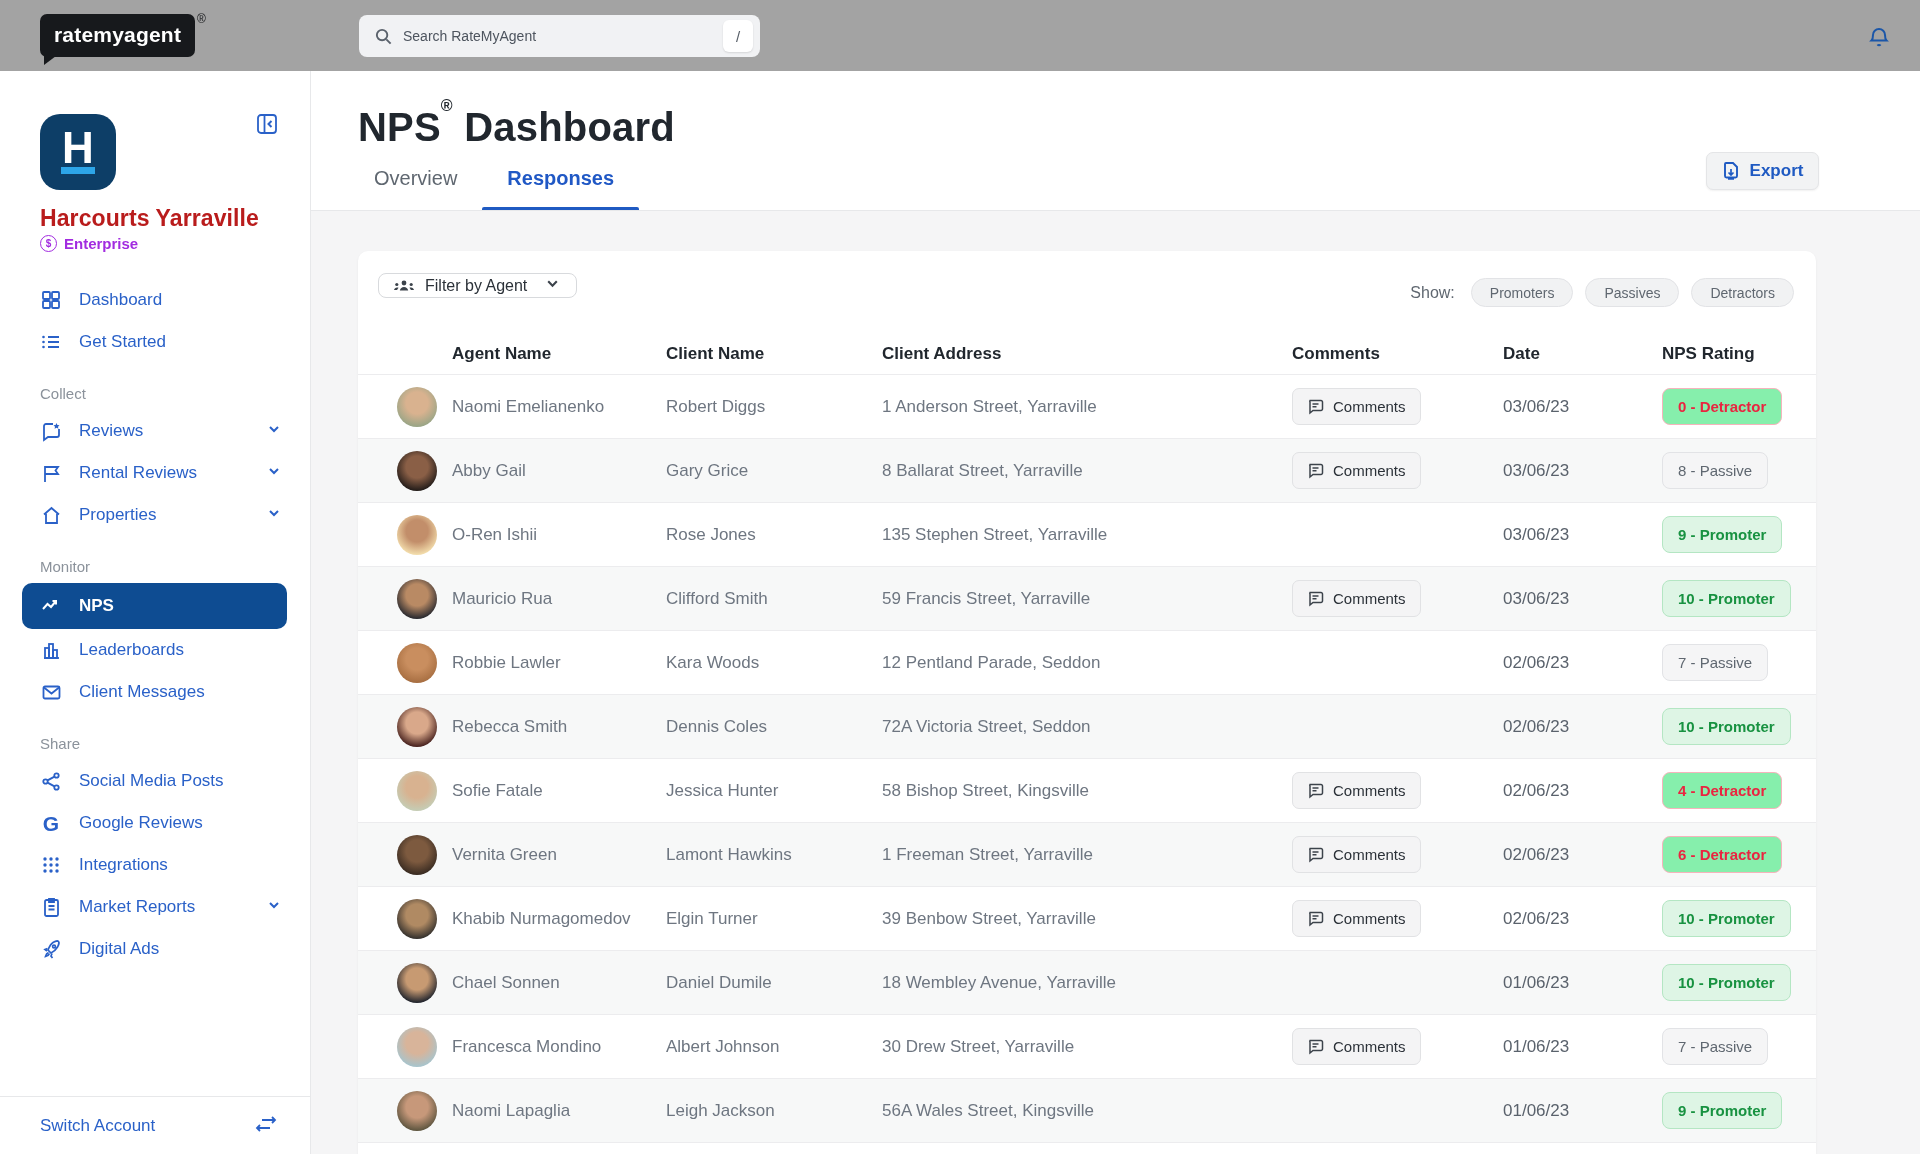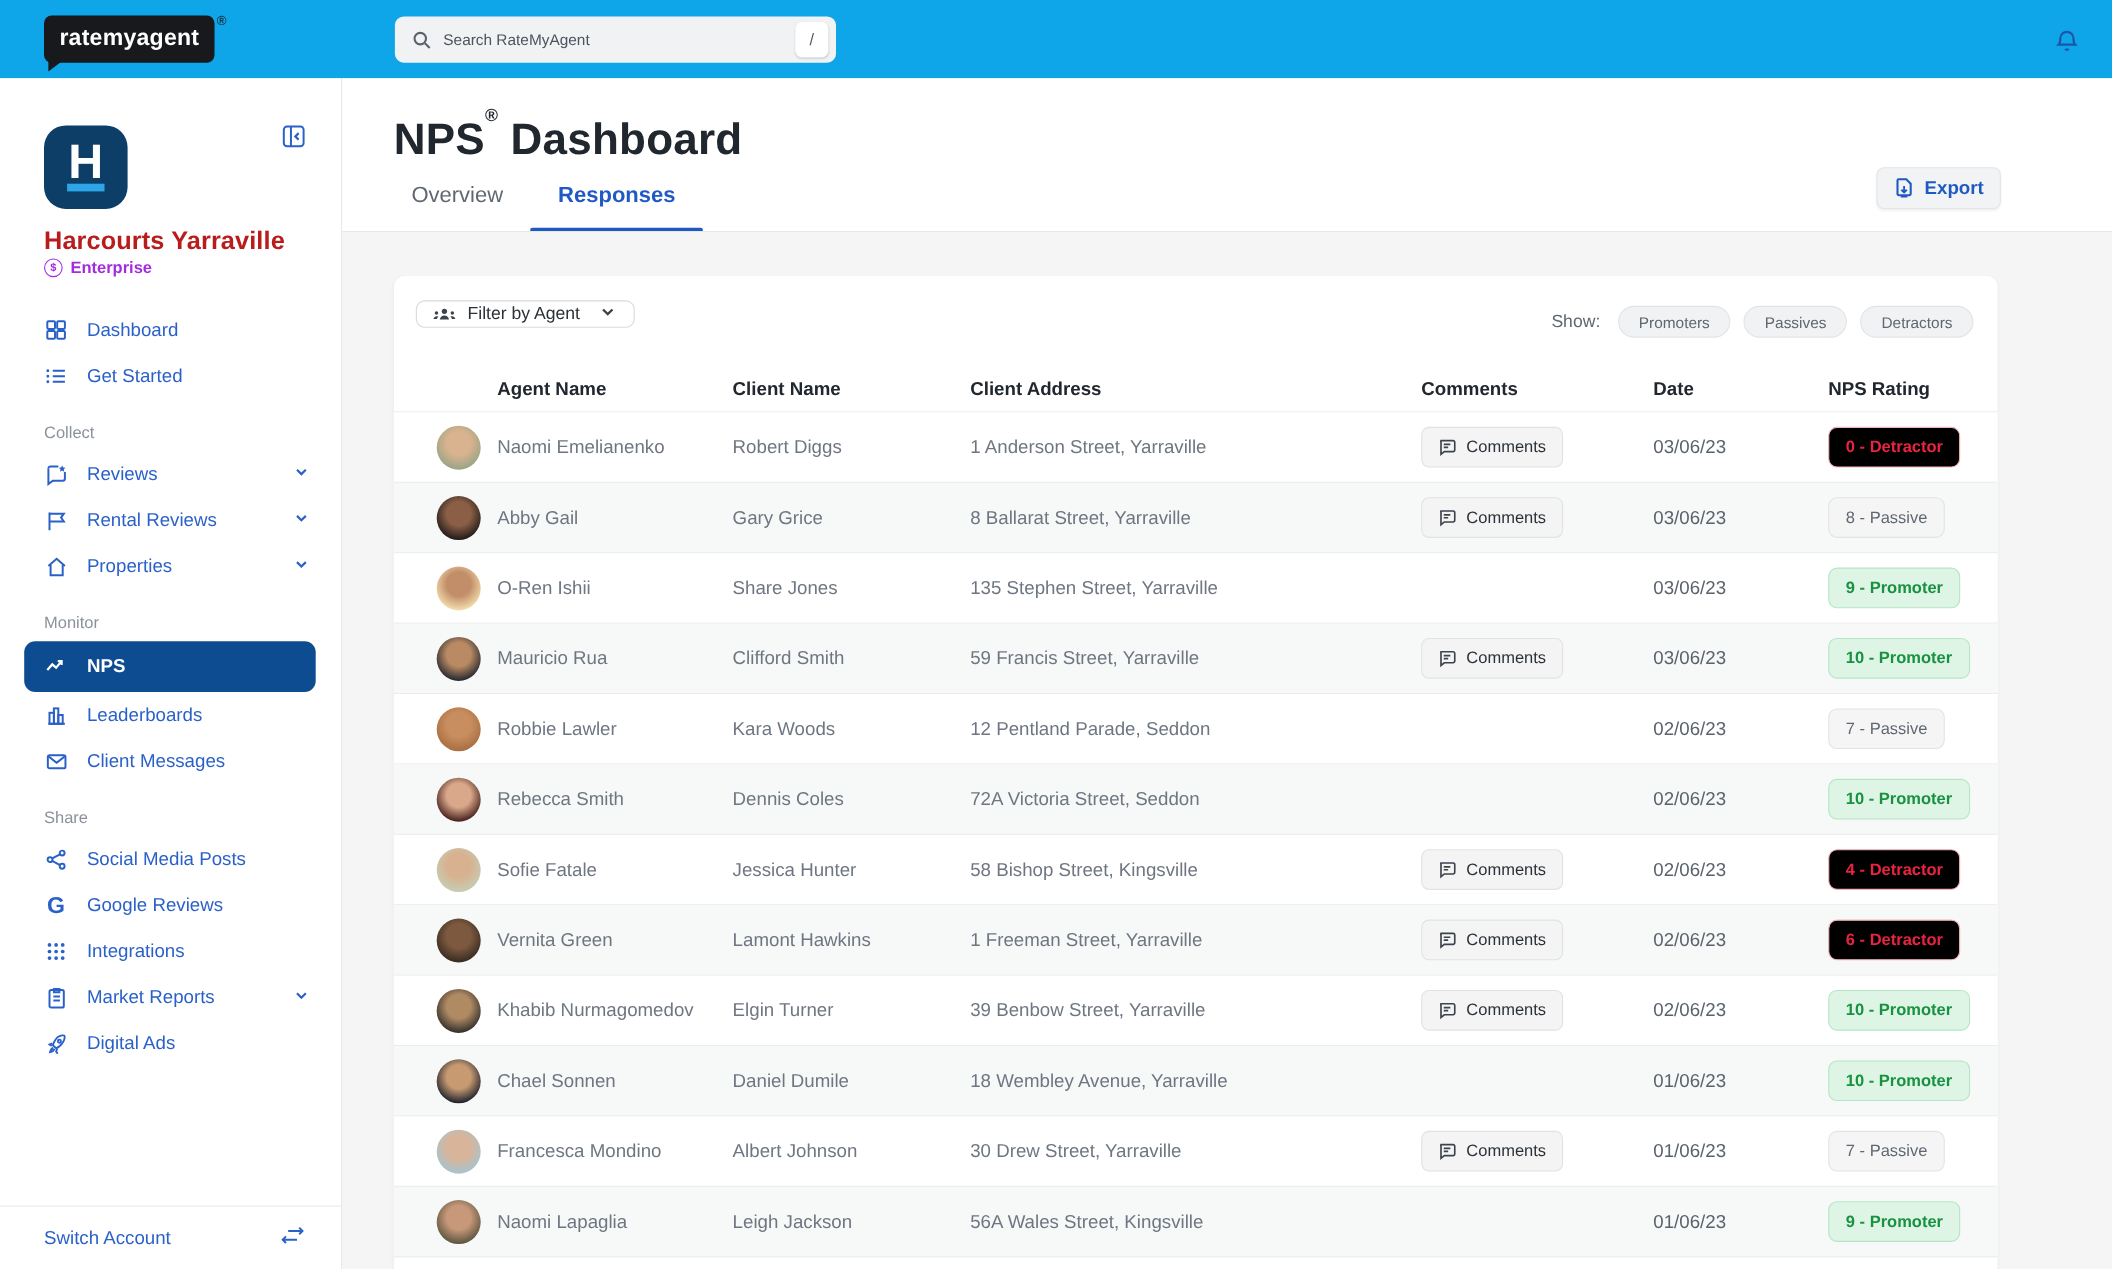--- a/index.html
+++ b/index.html
@@ -1,20 +1,20 @@
 <!DOCTYPE html>
 <html><head>
 <meta charset="utf-8">
 <style>
   * { margin:0; padding:0; box-sizing:border-box; }
   html,body { width:1920px; height:1154px; overflow:hidden; background:#fff;
     font-family:"Liberation Sans", sans-serif; -webkit-font-smoothing:antialiased; }
 
   
-  .topbar { position:absolute; left:0; top:0; width:1920px; height:71px; background:#0ea5e9; z-index:5; }
+  .topbar { position:absolute; left:0; top:0; width:1920px; height:71px; background:#a3a3a3; z-index:5; }
   .logo-wrap { position:absolute; left:40px; top:14px; display:flex; align-items:flex-start; }
   .logo-tag { position:relative; background:#17191c; color:#fff; font-weight:700; font-size:21px;
     padding:9px 14px 10px; border-radius:7px; letter-spacing:0.2px; }
   .logo-tag::after { content:""; position:absolute; left:4px; bottom:-8px; width:0; height:0;
     border-left:12px solid #17191c; border-bottom:9px solid transparent; }
   .logo-reg { font-size:12px; color:#17191c; margin-left:2px; margin-top:-2px; }
   .searchbar { position:absolute; left:359px; top:15px; width:401px; height:42px; background:#f1f2f4;
     border-radius:8px; display:flex; align-items:center; padding:0 7px 0 15px; }
   .searchbar input { flex:1; border:none; outline:none; background:transparent; font-size:14px;
     color:#3f454d; font-family:"Liberation Sans",sans-serif; margin-left:10px; }
@@ -82,21 +82,21 @@
     grid-template-columns:94px 214px 216px 410px 211px 159px 154px; align-items:start;
     font-size:17px; font-weight:700; color:#21272e; border-bottom:1px solid #ececee; }
   .tbody { position:absolute; left:0; top:124px; width:1458px; }
   .trow { width:1458px; height:64px; display:grid; grid-template-columns:94px 214px 216px 410px 211px 159px 154px;
     align-items:center; border-bottom:1px solid #ececee; background:#fff; font-size:17px; color:#6e7681; }
   .trow.alt { background:#f7f8f8; }
   .avatar { width:40px; height:40px; border-radius:50%; margin-left:39px; }
   .cell-date { color:#5a626c; }
   .badge { display:inline-flex; align-items:center; height:37px; padding:0 15px; border-radius:8px;
     font-size:15px; font-weight:700; width:max-content; }
-  .badge.detractor { color:#ea2440; background:#000000; border:1px solid #f5b4bc; }
+  .badge.detractor { color:#ea2440; background:#86efac; border:1px solid #f5b4bc; }
   .badge.passive  { color:#5f6770; background:#f5f5f6; border:1px solid #e2e3e6; font-weight:500; }
   .badge.promoter { color:#189241; background:#def5e5; border:1px solid #b4e6c3; }
   .comments-btn { display:inline-flex; align-items:center; gap:9px; height:37px; padding:0 14px;
     background:#f4f4f5; border:1px solid #e1e2e4; border-radius:7px; font-size:15px; color:#2b3138;
     cursor:pointer; width:max-content; }
   .g-ic { font-size:21px; font-weight:800; color:#2a61c8; line-height:1; }
 </style>
 </head>
 <body>
 
@@ -408,21 +408,21 @@
       </span>
     </div>
     <div class="cell-date">03/06/23</div>
     <div><span class="badge passive">8 - Passive</span></div>
   </div>
           <div class="trow">
     <div>
               <div class="avatar" style="background: radial-gradient(circle at 50% 40%, rgb(194, 142, 106) 0px, rgb(194, 142, 106) 35%, rgb(242, 220, 171) 75%);"></div>
             </div>
     <div>O-Ren Ishii</div>
-    <div>Share Jones</div>
+    <div>Rose Jones</div>
     <div>135 Stephen Street, Yarraville</div>
     <div>
       
     </div>
     <div class="cell-date">03/06/23</div>
     <div><span class="badge promoter">9 - Promoter</span></div>
   </div>
           <div class="trow alt">
     <div>
               <div class="avatar" style="background: radial-gradient(circle at 50% 40%, rgb(185, 138, 100) 0px, rgb(185, 138, 100) 35%, rgb(43, 43, 48) 75%);"></div>

